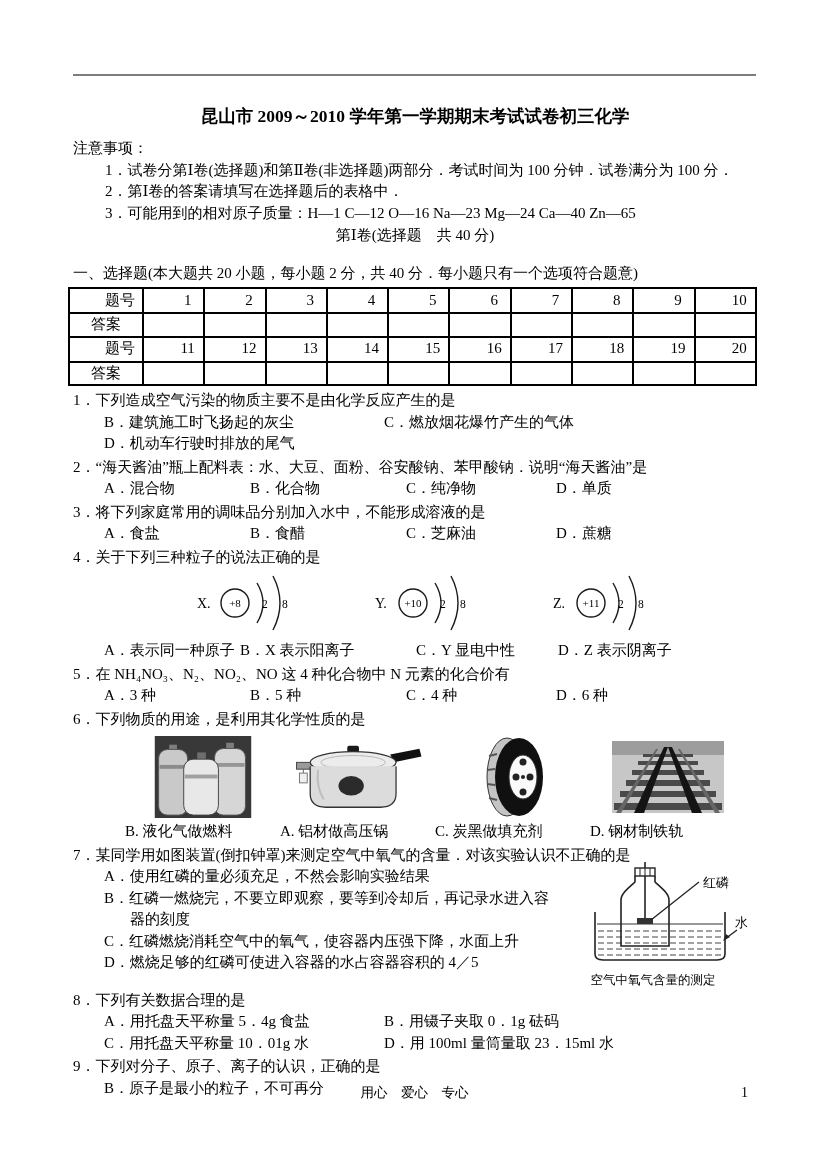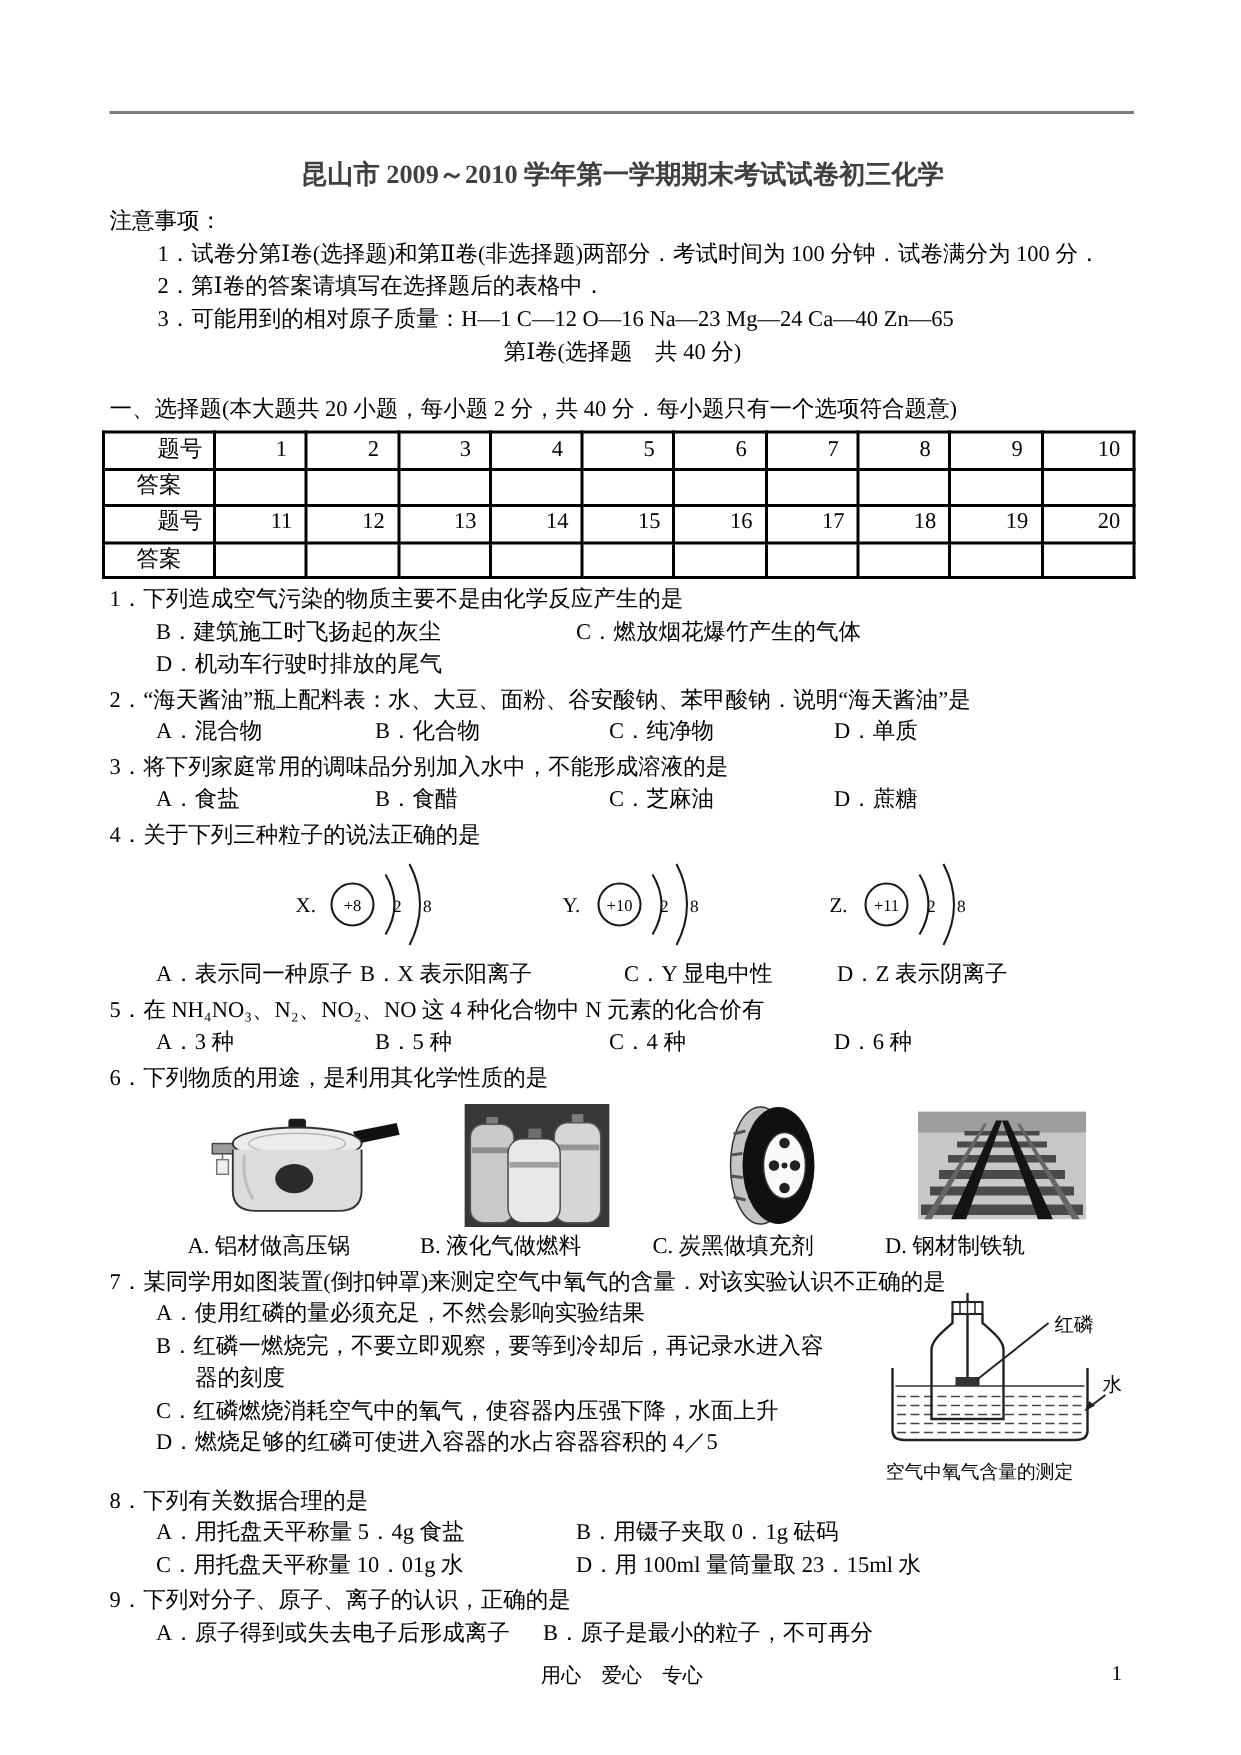--- a/index.html
+++ b/index.html
@@ -1,20 +1,20 @@
 <!DOCTYPE html>
 <html><head>
 <meta charset="utf-8">
 <style>
   html,body{margin:0;padding:0;background:#ffffff;}
   body{width:827px;height:1170px;font-family:"Liberation Serif","DejaVu Serif",serif;color:#000;}
   .page{position:relative;width:827px;height:1170px;overflow:hidden;background:#fff;}
   .header-rule{position:absolute;top:74px;left:73px;width:683px;border-top:2px solid #7d7d7d;}
   .content{position:absolute;top:100px;left:73px;width:684px;font-size:15px;line-height:21.5px;}
-  .title{margin:4px 0 10px 0;text-align:center;color:#404040;font-weight:bold;font-size:17.5px;line-height:24px;}
+  .title{margin:4px 0 10px 0;text-align:center;color:#000000;font-weight:bold;font-size:17.5px;line-height:24px;}
   .notice-head{margin-top:6px;}
   .notice-item{margin-left:32px;padding-left:26px;text-indent:-26px;}
   .volume-heading{text-align:center;margin-top:1px;}
   .section-intro{margin-top:16px;}
   table.answers{border-collapse:collapse;width:689px;margin:3px 0 4px -5px;table-layout:fixed;}
   table.answers td{border:2px solid #000;text-align:center;padding:0;height:20px;font-size:15px;}
   table.answers tr.num-row td{height:23px;padding-left:28px;}
   table.answers td.lbl{width:44px;}
   .q{margin-top:2px;}
   .stem{padding-left:0;}
@@ -36,21 +36,21 @@
   .figure{width:155px;}
   .fig-img{height:82px;display:flex;align-items:center;justify-content:center;}
   .fig-cap{margin-top:3px;}
   
   .q7-row{display:flex;align-items:flex-start;}
   .q7-opts{width:476px;}
   .q7-fig{width:208px;margin-left:auto;margin-top:-6px;text-align:center;}
   .q7-fig .diagram-caption{font-size:12.5px;line-height:15px;margin-top:-2px;}
   .d-stroke{fill:none;stroke:#222;stroke-width:1.6;}
   
-  .footer{position:absolute;top:1108px;left:73px;width:683px;text-align:center;font-size:13.5px;line-height:18px;}
+  .footer{position:absolute;top:1084px;left:73px;width:683px;text-align:center;font-size:13.5px;line-height:18px;}
   .page-number{position:absolute;right:8px;top:0;font-size:14px;}
 </style>
 </head>
 <body>
 
 <div class="page">
   <div class="header-rule"></div>
 
   <div class="content">
     <div class="title">昆山市 2009～2010 学年第一学期期末考试试卷初三化学</div>
@@ -199,52 +199,52 @@
         <span class="opt">D．6 种</span>
       </div>
     </div>
 
     <div class="q">
       <div class="stem">6．下列物质的用途，是利用其化学性质的是</div>
       <div class="figures">
 
         <div class="figure">
           <div class="fig-img">
+            <svg width="98" height="82" viewBox="0 0 100 85">
+              <rect x="0" y="0" width="100" height="85" fill="#383838"></rect>
+              <rect x="15" y="9" width="8" height="8" fill="#7d7d7d"></rect>
+              <rect x="4" y="14" width="30" height="68" rx="9" fill="#c9c9c9" stroke="#555" stroke-width="1"></rect>
+              <rect x="5" y="30" width="28" height="4" fill="#8a8a8a"></rect>
+              <rect x="74" y="7" width="8" height="8" fill="#7d7d7d"></rect>
+              <rect x="62" y="13" width="32" height="69" rx="9" fill="#d6d6d6" stroke="#555" stroke-width="1"></rect>
+              <rect x="63" y="28" width="30" height="4" fill="#969696"></rect>
+              <rect x="44" y="17" width="9" height="9" fill="#6e6e6e"></rect>
+              <rect x="30" y="24" width="36" height="58" rx="10" fill="#e8e8e8" stroke="#444" stroke-width="1"></rect>
+              <rect x="31" y="40" width="34" height="4" fill="#a0a0a0"></rect>
+            </svg>
+          </div>
+          <div class="fig-cap">B. 液化气做燃料</div>
+        </div>
+
+        <div class="figure">
+          <div class="fig-img">
             <svg width="128" height="80" viewBox="0 0 130 82">
               <polygon points="98,18 128,12 130,20 102,26" fill="#111"></polygon>
               <rect x="2" y="26" width="16" height="7" fill="#9a9a9a" stroke="#444" stroke-width="1"></rect>
               <line x1="9" y1="33" x2="9" y2="37" stroke="#666" stroke-width="1"></line>
               <rect x="5" y="37" width="8" height="10" fill="#efefef" stroke="#777" stroke-width="1"></rect>
               <rect x="54" y="9" width="12" height="9" rx="2" fill="#1a1a1a"></rect>
               <ellipse cx="60" cy="26" rx="44" ry="11" fill="#ececec" stroke="#333" stroke-width="1.3"></ellipse>
               <ellipse cx="60" cy="26" rx="33" ry="7" fill="none" stroke="#b5b5b5" stroke-width="1"></ellipse>
               <path d="M16,30 L16,58 Q16,72 32,72 L88,72 Q104,72 104,58 L104,30" fill="#dcdcdc" stroke="#333" stroke-width="1.3"></path>
               <ellipse cx="58" cy="50" rx="13" ry="10" fill="#2b2b2b"></ellipse>
               <path d="M24,34 Q22,52 30,64" fill="none" stroke="#bdbdbd" stroke-width="2"></path>
             </svg>
           </div>
           <div class="fig-cap">A. 铝材做高压锅</div>
-        </div>
-
-        <div class="figure">
-          <div class="fig-img">
-            <svg width="98" height="82" viewBox="0 0 100 85">
-              <rect x="0" y="0" width="100" height="85" fill="#383838"></rect>
-              <rect x="15" y="9" width="8" height="8" fill="#7d7d7d"></rect>
-              <rect x="4" y="14" width="30" height="68" rx="9" fill="#c9c9c9" stroke="#555" stroke-width="1"></rect>
-              <rect x="5" y="30" width="28" height="4" fill="#8a8a8a"></rect>
-              <rect x="74" y="7" width="8" height="8" fill="#7d7d7d"></rect>
-              <rect x="62" y="13" width="32" height="69" rx="9" fill="#d6d6d6" stroke="#555" stroke-width="1"></rect>
-              <rect x="63" y="28" width="30" height="4" fill="#969696"></rect>
-              <rect x="44" y="17" width="9" height="9" fill="#6e6e6e"></rect>
-              <rect x="30" y="24" width="36" height="58" rx="10" fill="#e8e8e8" stroke="#444" stroke-width="1"></rect>
-              <rect x="31" y="40" width="34" height="4" fill="#a0a0a0"></rect>
-            </svg>
-          </div>
-          <div class="fig-cap">B. 液化气做燃料</div>
         </div>
 
         <div class="figure">
           <div class="fig-img">
             <svg width="64" height="82" viewBox="0 0 64 82">
               <ellipse cx="26" cy="41" rx="20" ry="39" fill="#c4c4c4" stroke="#333" stroke-width="1"></ellipse>
               <line x1="8" y1="20" x2="16" y2="18" stroke="#555" stroke-width="2"></line>
               <line x1="6" y1="34" x2="14" y2="33" stroke="#555" stroke-width="2"></line>
               <line x1="6" y1="48" x2="14" y2="49" stroke="#555" stroke-width="2"></line>
               <line x1="8" y1="62" x2="16" y2="64" stroke="#555" stroke-width="2"></line>
@@ -327,21 +327,20 @@
         <span class="opt">A．用托盘天平称量 5．4g 食盐</span>
         <span class="opt">B．用镊子夹取 0．1g 砝码</span>
         <span class="opt">C．用托盘天平称量 10．01g 水</span>
         <span class="opt">D．用 100ml 量筒量取 23．15ml 水</span>
       </div>
     </div>
 
     <div class="q">
       <div class="stem">9．下列对分子、原子、离子的认识，正确的是</div>
       <div class="opts opts-q9">
-        <span class="opt">A．原子得到或失去电子后形成离子</span>
         <span class="opt">B．原子是最小的粒子，不可再分</span>
       </div>
     </div>
   </div>
 
   <div class="footer">
     <span>用心　爱心　专心</span>
     <span class="page-number">1</span>
   </div>
 </div>

